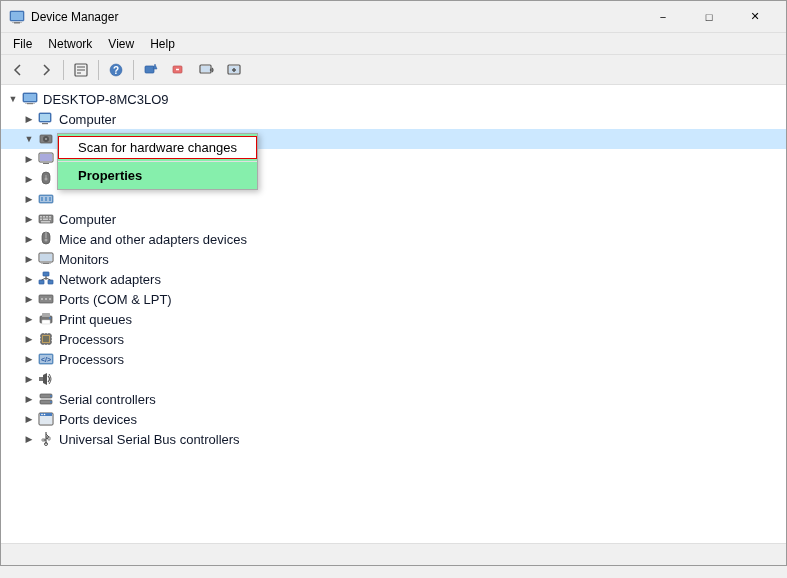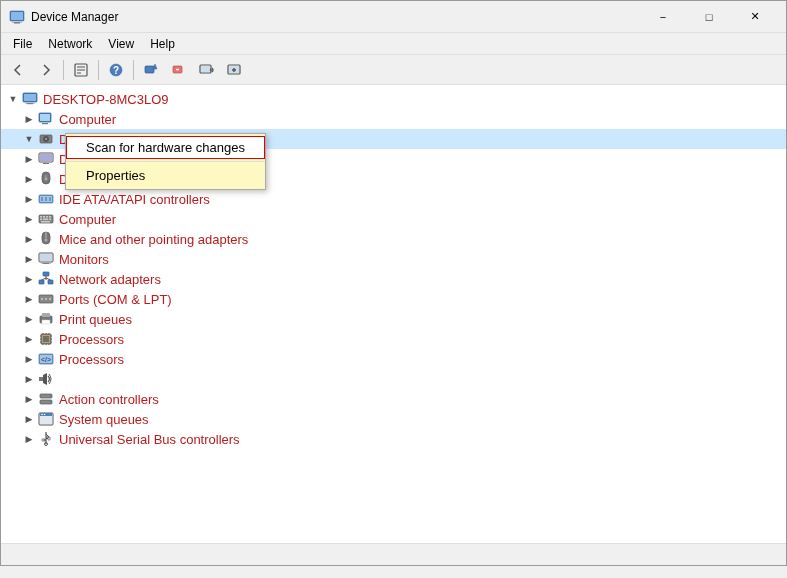--- a/index.html
+++ b/index.html
@@ -131,37 +131,37 @@
       width: 18px;
       height: 18px;
       margin-right: 4px;
       display: flex;
       align-items: center;
       justify-content: center;
       flex-shrink: 0;
     }
     .item-label {
       font-size: 13px;
-      color: #b91c1c;
+      color: #0f172a;
     }
     .statusbar {
       height: 22px;
       background: #f0f0f0;
       border-top: 1px solid #dfdfdf;
       display: flex;
       align-items: center;
       padding: 0 8px;
       font-size: 12px;
     }
     
     .context-menu {
       position: absolute;
       top: 48px;
-      left: 64px;
-      background: #fef9c3;
+      left: 56px;
+      background: #86efac;
       border: 1px solid #aaa;
       box-shadow: 2px 2px 6px rgba(0,0,0,0.25);
       padding: 2px 0;
       z-index: 100;
       min-width: 200px;
     }
     .context-menu-item {
       padding: 4px 20px;
       font-size: 13px;
       cursor: pointer;
@@ -172,21 +172,21 @@
       border: 1px solid #e00000;
       background: #fff;
       padding: 3px 19px;
     }
     .context-menu-sep {
       height: 1px;
       background: #e0e0e0;
       margin: 2px 0;
     }
     .context-menu-item.bold {
-      font-weight: normal;
+      font-weight: bold;
     }
     
     svg { display: block; }
     .indent1 { padding-left: 4px; }
     .indent2 { padding-left: 20px; }
   </style>
 </head>
 <body>
 
 <div class="window">
@@ -342,21 +342,20 @@
         <div class="expander">▶</div>
         <div class="item-icon">
           <svg width="16" height="16" viewBox="0 0 16 16">
             <rect x="1" y="4" width="14" height="8" rx="1" fill="#6699cc" stroke="#4477aa" stroke-width="0.7"></rect>
             <rect x="2" y="5" width="12" height="6" fill="#aac4e0"></rect>
             <rect x="3" y="6" width="2" height="4" fill="#6699cc"></rect>
             <rect x="7" y="6" width="2" height="4" fill="#6699cc"></rect>
             <rect x="11" y="6" width="2" height="4" fill="#6699cc"></rect>
           </svg>
         </div>
-        <span class="item-label">IDE ATA/ATAPI controllers</span>
       </div>
 
       <div class="tree-item indent2">
         <div class="expander">▶</div>
         <div class="item-icon">
           <svg width="16" height="16" viewBox="0 0 16 16">
             <rect x="1" y="4" width="14" height="8" rx="1" fill="#888" stroke="#555" stroke-width="0.7"></rect>
             <rect x="2" y="5" width="2" height="1.5" rx="0.3" fill="#ccc"></rect>
             <rect x="5" y="5" width="2" height="1.5" rx="0.3" fill="#ccc"></rect>
             <rect x="8" y="5" width="2" height="1.5" rx="0.3" fill="#ccc"></rect>
@@ -372,21 +371,21 @@
 
       <div class="tree-item indent2">
         <div class="expander">▶</div>
         <div class="item-icon">
           <svg width="16" height="16" viewBox="0 0 16 16">
             <rect x="4" y="1" width="8" height="12" rx="4" fill="#777" stroke="#555" stroke-width="0.7"></rect>
             <line x1="8" y1="1" x2="8" y2="7" stroke="#ccc" stroke-width="0.8"></line>
             <circle cx="8" cy="9" r="1.5" fill="#aaa"></circle>
           </svg>
         </div>
-        <span class="item-label">Mice and other pointing adapters</span>
+        <span class="item-label">Mice and other adapters devices</span>
       </div>
 
       <div class="tree-item indent2">
         <div class="expander">▶</div>
         <div class="item-icon">
           <svg width="16" height="16" viewBox="0 0 16 16">
             <rect x="1" y="2" width="14" height="9" rx="1" fill="none" stroke="#555" stroke-width="1"></rect>
             <rect x="2" y="3" width="12" height="7" fill="#c8d8e8"></rect>
             <rect x="5" y="12" width="6" height="1" fill="#777"></rect>
             <rect x="3" y="12.5" width="10" height="0.5" fill="#888"></rect>
@@ -487,35 +486,35 @@
       <div class="tree-item indent2">
         <div class="expander">▶</div>
         <div class="item-icon">
           <svg width="16" height="16" viewBox="0 0 16 16">
             <rect x="2" y="3" width="12" height="4" rx="1" fill="#888" stroke="#555" stroke-width="0.7"></rect>
             <rect x="2" y="9" width="12" height="4" rx="1" fill="#888" stroke="#555" stroke-width="0.7"></rect>
             <circle cx="13" cy="5" r="1" fill="#4a7ebf"></circle>
             <circle cx="13" cy="11" r="1" fill="#4a7ebf"></circle>
           </svg>
         </div>
-        <span class="item-label">Action controllers</span>
+        <span class="item-label">Serial controllers</span>
       </div>
 
       <div class="tree-item indent2">
         <div class="expander">▶</div>
         <div class="item-icon">
           <svg width="16" height="16" viewBox="0 0 16 16">
             <rect x="1" y="2" width="14" height="12" rx="1" fill="none" stroke="#555" stroke-width="1"></rect>
             <rect x="2" y="5" width="12" height="8" fill="#e0e8f0"></rect>
             <rect x="2" y="2" width="12" height="3" fill="#4a7ebf"></rect>
             <circle cx="4" cy="3.5" r="0.8" fill="white"></circle>
             <circle cx="6.5" cy="3.5" r="0.8" fill="white"></circle>
           </svg>
         </div>
-        <span class="item-label">System queues</span>
+        <span class="item-label">Ports devices</span>
       </div>
 
       <div class="tree-item indent2">
         <div class="expander">▶</div>
         <div class="item-icon">
           <svg width="16" height="16" viewBox="0 0 16 16">
             <line x1="8" y1="1" x2="8" y2="13" stroke="#555" stroke-width="1.2"></line>
             <path d="M8 3 L11 6 L8 6" stroke="#555" stroke-width="1" fill="none"></path>
             <rect x="4" y="8" width="3" height="2" rx="0.5" fill="none" stroke="#555" stroke-width="0.8"></rect>
             <rect x="10" y="6" width="2" height="3" rx="0.5" fill="none" stroke="#555" stroke-width="0.8"></rect>

